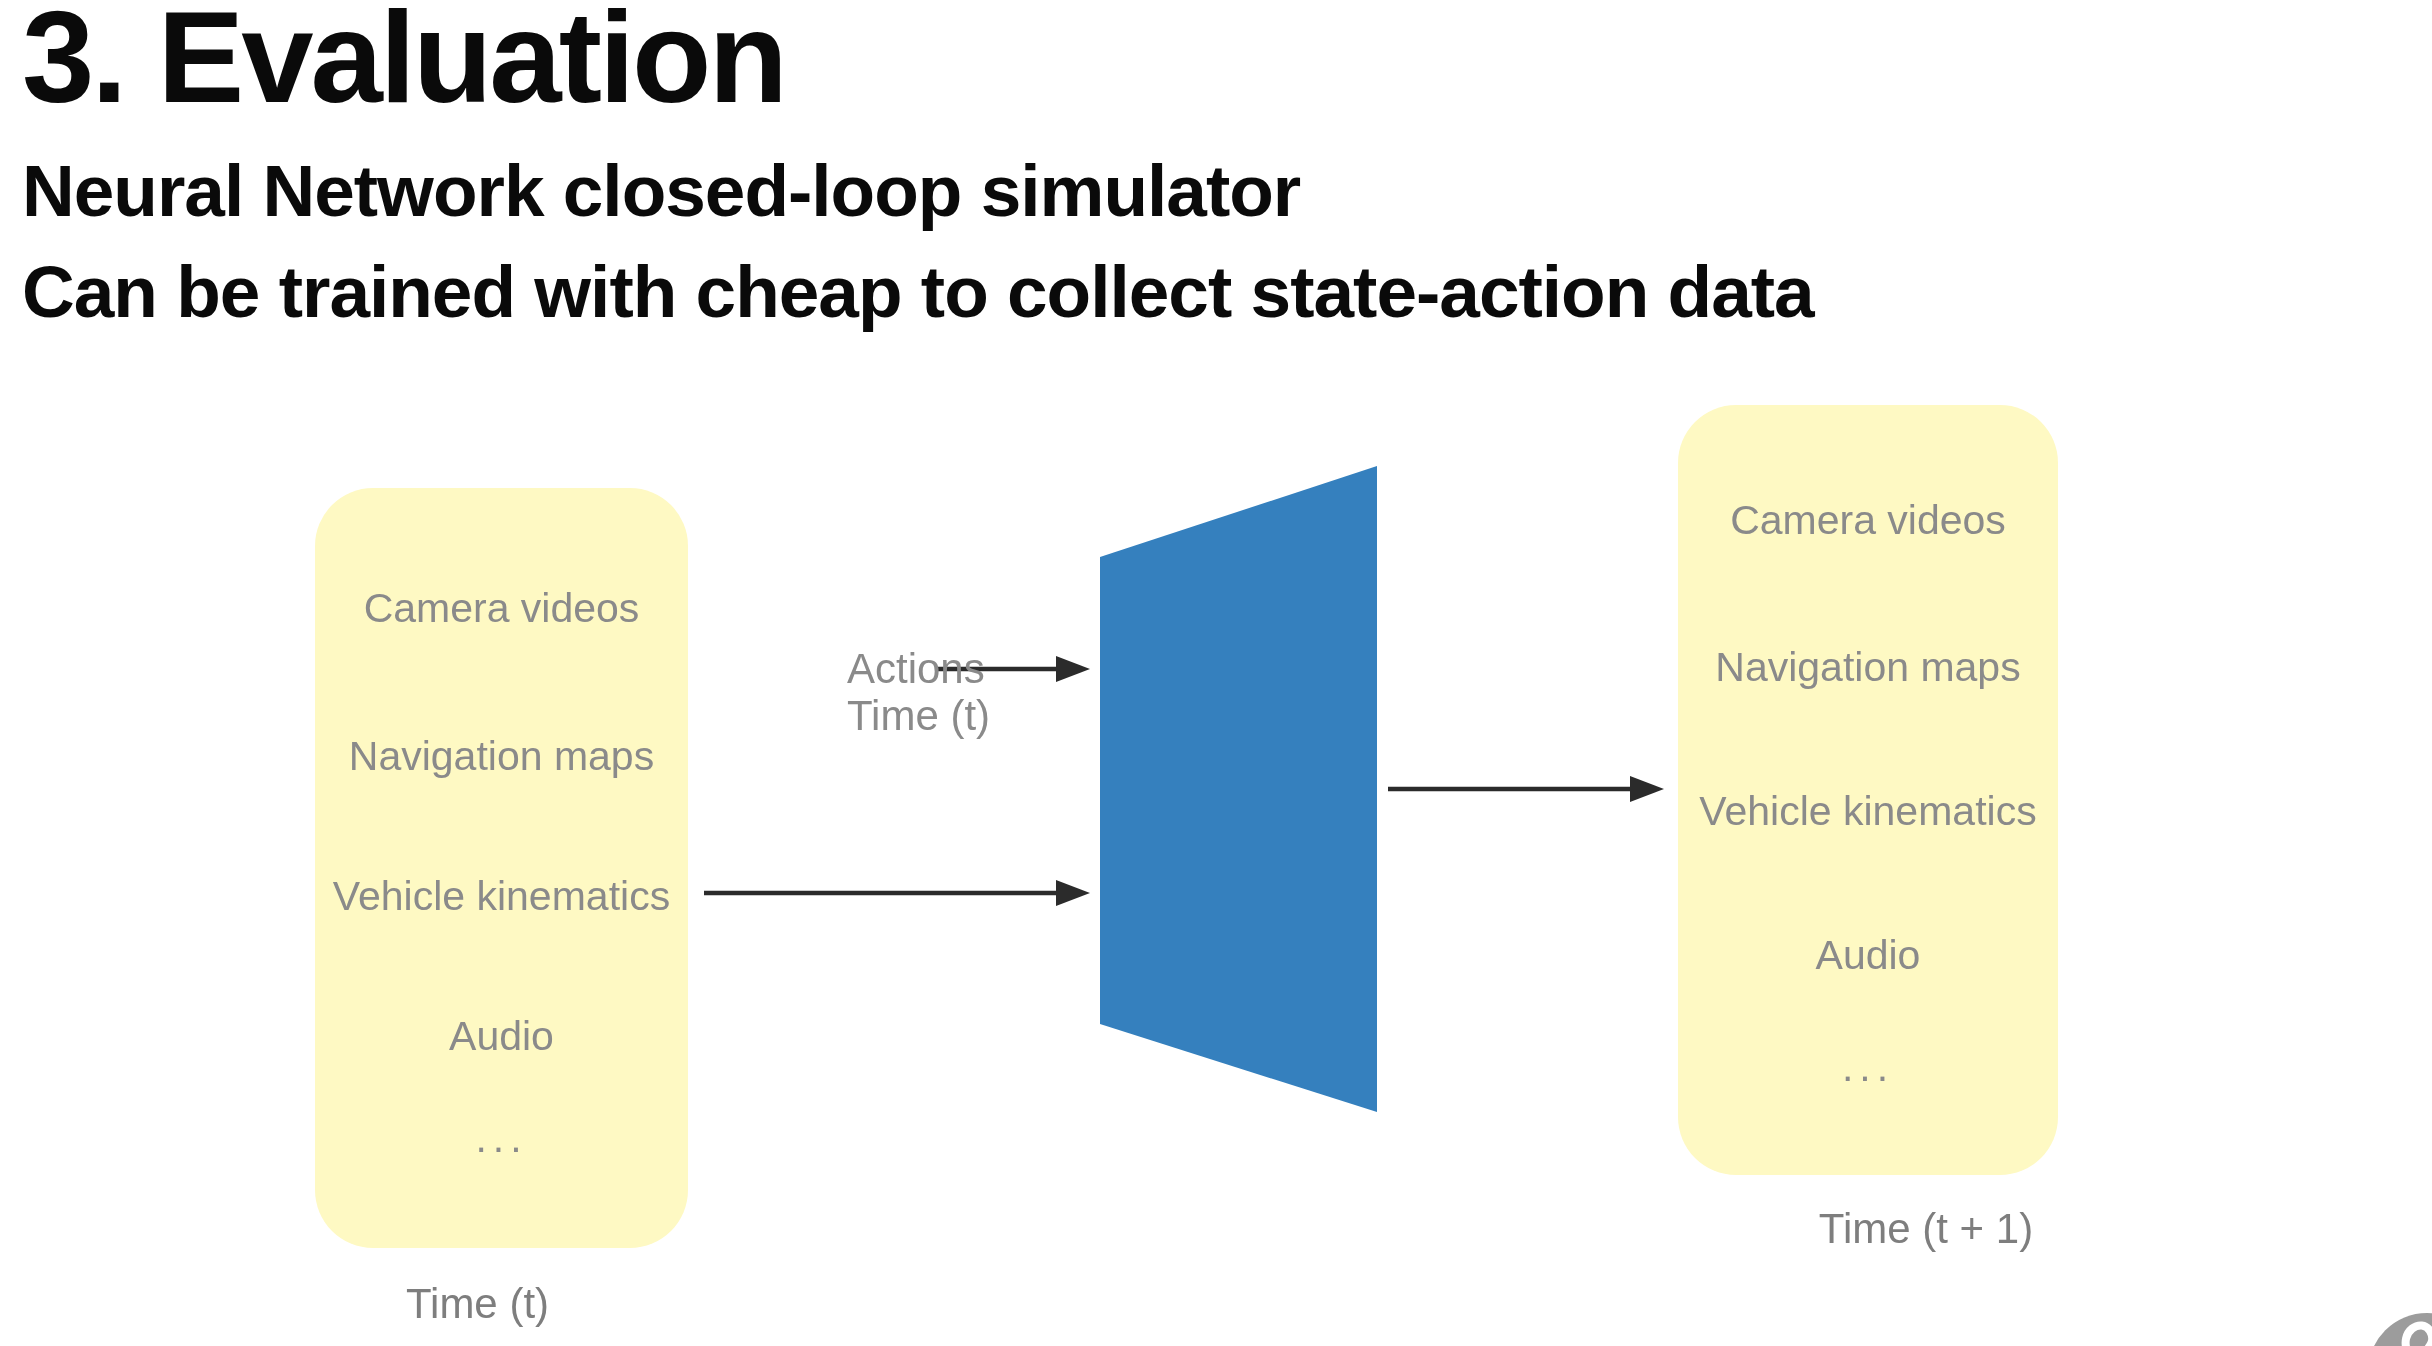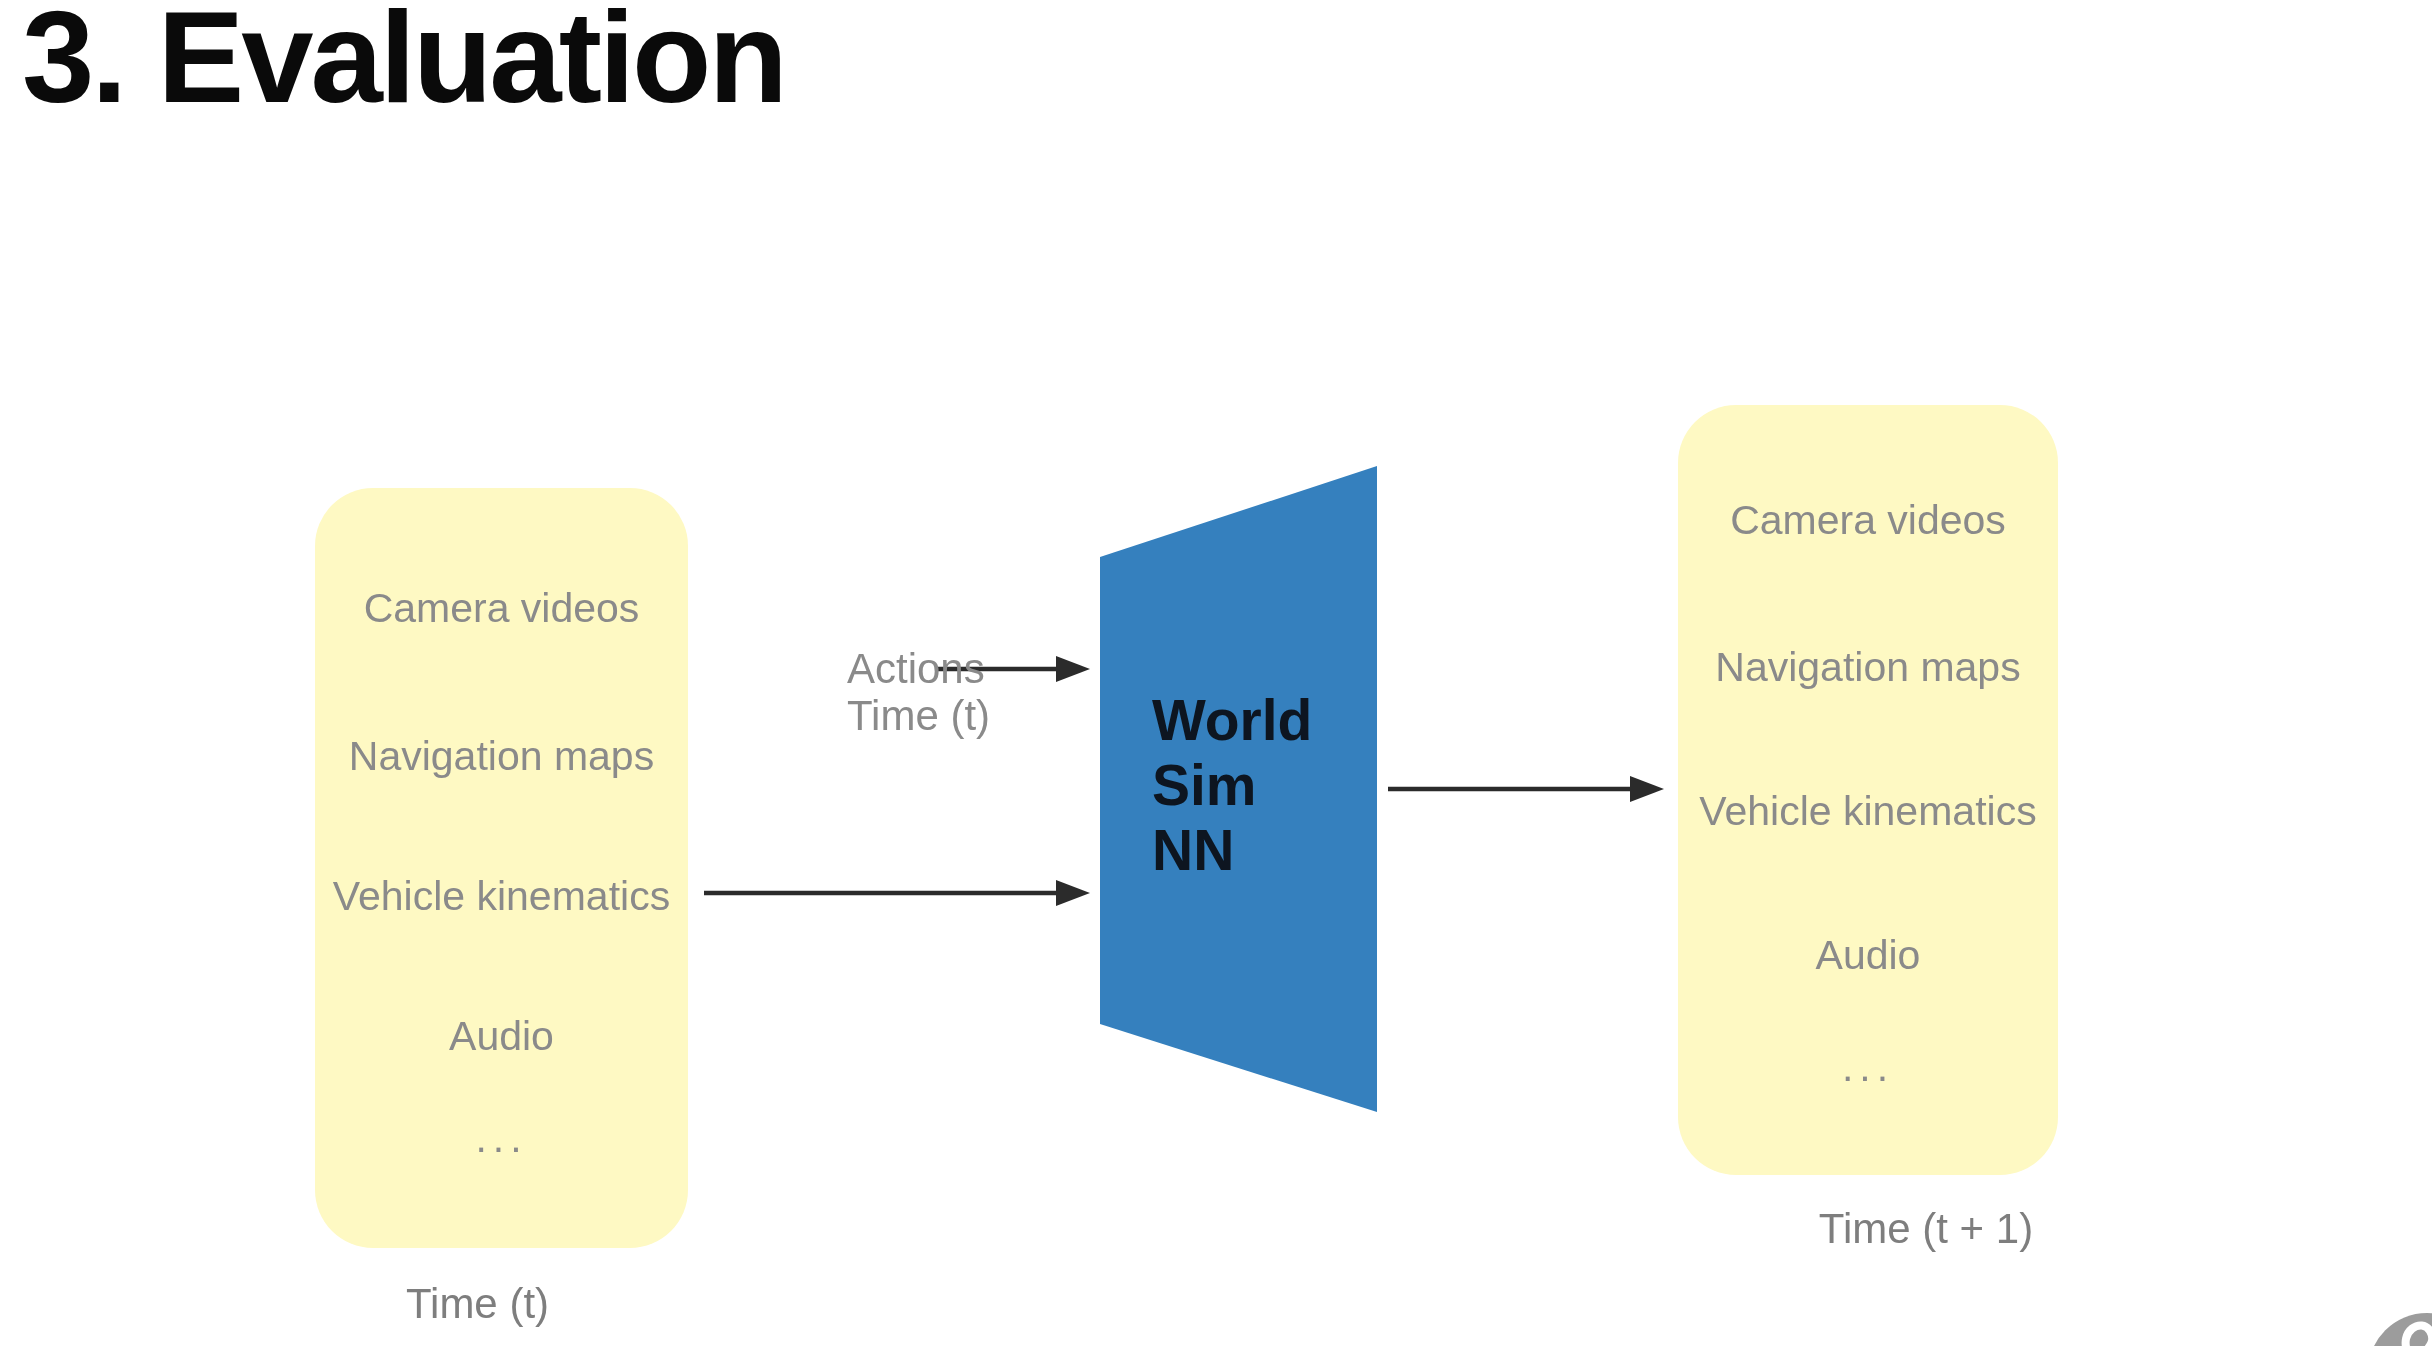--- a/index.html
+++ b/index.html
@@ -74,20 +74,24 @@
     background:#9c9c9c;
   }
   .bubble svg { position:absolute; left:0; top:0; }
 </style>
 </head>
 <body>
 
 <div class="slide">
 
   <h1 class="title">3. Evaluation</h1>
+  <div class="subtitle">
+    <div>Neural Network closed-loop simulator</div>
+    <div>Can be trained with cheap to collect state-action data</div>
+  </div>
 
   <svg class="diagram-svg" viewBox="0 0 2432 1346">
 
     <polygon points="1100,557 1377,466 1377,1112 1100,1024" fill="#3580be"></polygon>
 
     <g>
       <line x1="937" y1="669" x2="1058" y2="669" stroke="#2b2b2b" stroke-width="4.5"></line>
       <polygon points="1056,656 1090,669 1056,682" fill="#2b2b2b"></polygon>
     </g>
 
@@ -109,25 +113,20 @@
     <span class="state-item">Audio</span>
     <span class="state-item">...</span>
   </div>
   <div class="caption caption-left">Time (t)</div>
 
   <div class="mid-label">
     <div>Actions</div>
     <div>Time (t)</div>
   </div>
 
-  <div class="model-label">
-    <div>World</div>
-    <div>Sim</div>
-    <div>NN</div>
-  </div>
 
   <div class="state-box box-right">
     <span class="state-item">Camera videos</span>
     <span class="state-item">Navigation maps</span>
     <span class="state-item">Vehicle kinematics</span>
     <span class="state-item">Audio</span>
     <span class="state-item">...</span>
   </div>
   <div class="caption caption-right">Time (t + 1)</div>
 

